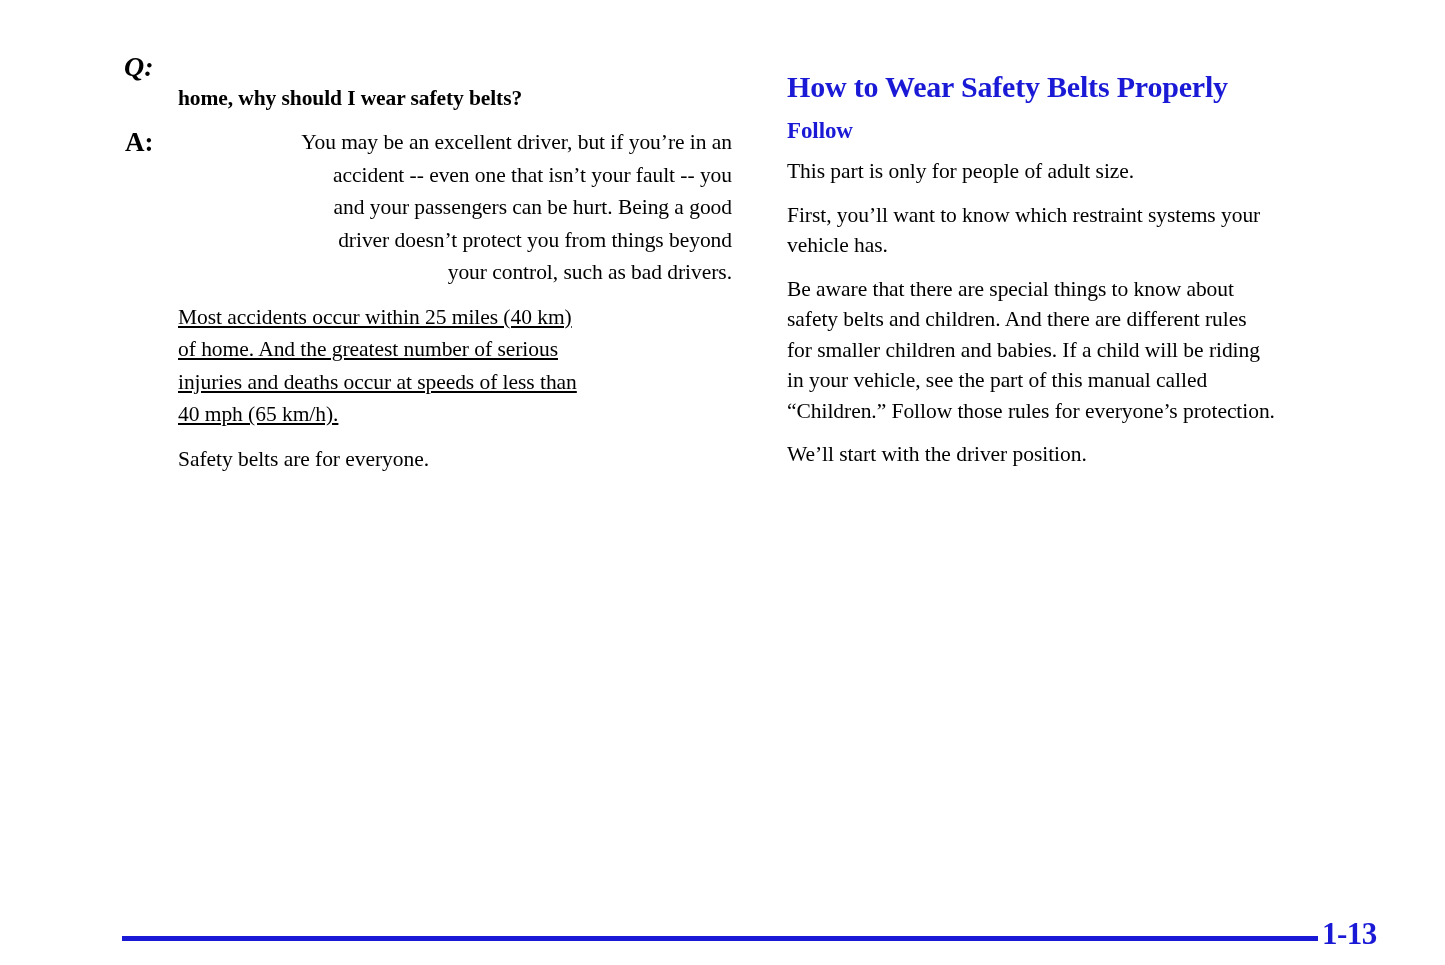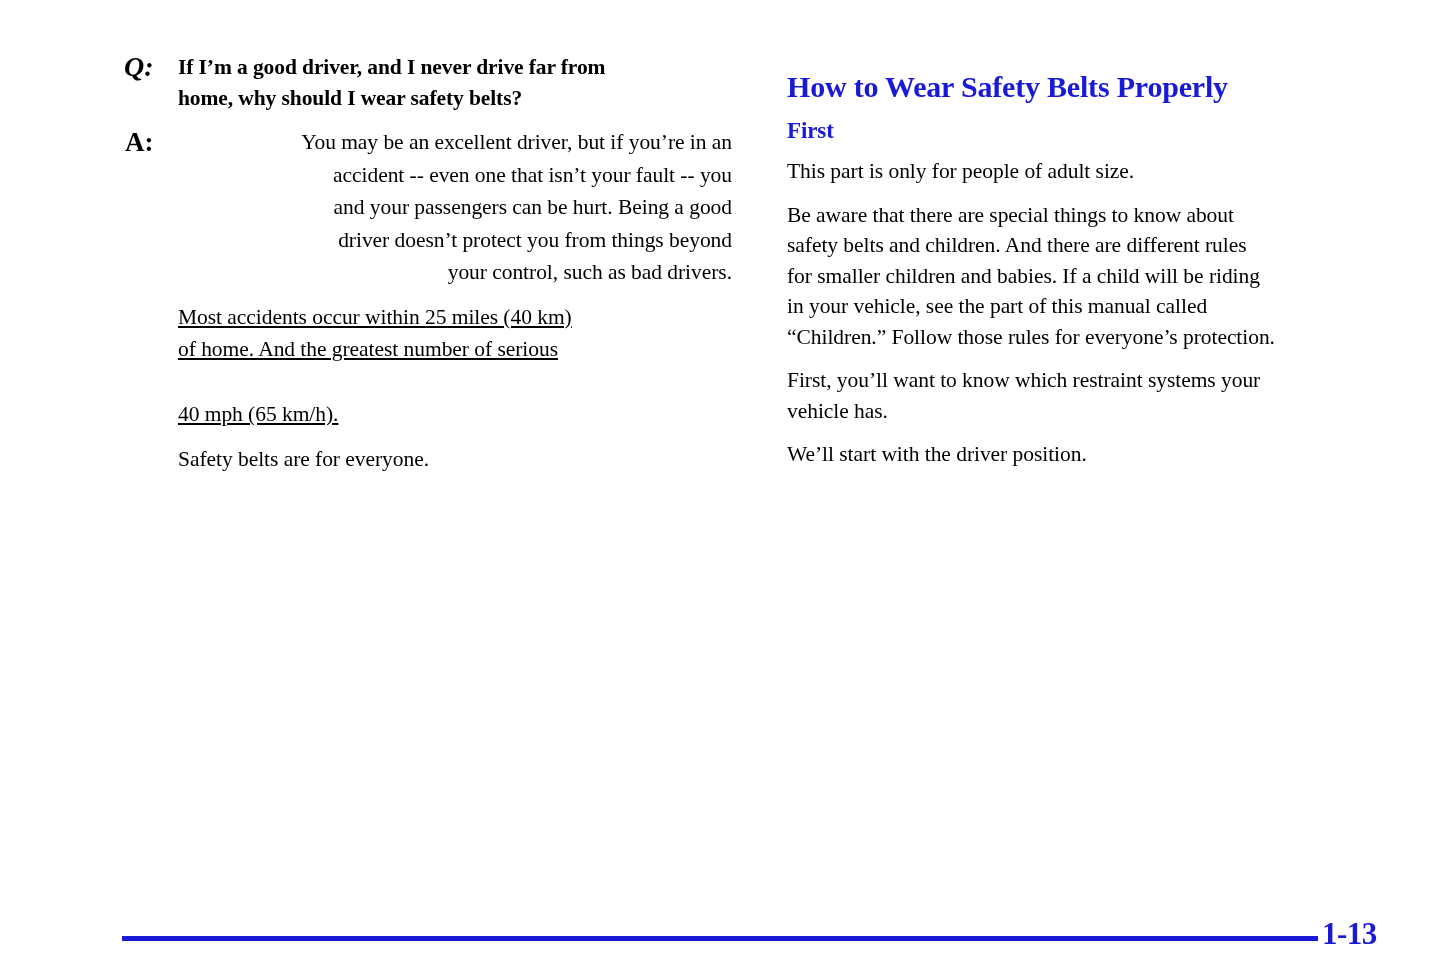--- a/index.html
+++ b/index.html
@@ -151,45 +151,45 @@
 </style>
 </head>
 <body>
 
 <div class="page">
 
   <div class="col-left">
 
     <div class="qa-block">
       <span class="qa-marker q">Q:</span>
-      <div class="q-text"><span>If I’m a good driver, and I never drive far from</span><br><span>home, why should I wear safety belts?</span></div>
+      <div class="q-text"><br><span>home, why should I wear safety belts?</span></div>
     </div>
 
     <div class="qa-block">
       <span class="qa-marker a">A:</span>
       <div class="a-text"><span>You may be an excellent driver, but if you’re in an</span><br><span>accident -- even one that isn’t your fault -- you</span><br><span>and your passengers can be hurt. Being a good</span><br><span>driver doesn’t protect you from things beyond</span><br><span>your control, such as bad drivers.</span></div>
     </div>
 
-    <p class="body-para tight"><span>Most accidents occur within 25 miles (40 km)</span><br><span>of home. And the greatest number of serious</span><br><br><span>40 mph (65 km/h).</span></p>
+    <p class="body-para tight"><span>Most accidents occur within 25 miles (40 km)</span><br><span>of home. And the greatest number of serious</span><br><span>injuries and deaths occur at speeds of less than</span><br><span>40 mph (65 km/h).</span></p>
 
     <p class="body-para"><span>Safety belts are for everyone.</span></p>
 
   </div>
 
   <div class="col-right">
 
     <h1 class="h1-blue">How to Wear Safety Belts Properly</h1>
 
-    <h2 class="h2-blue">First</h2>
+    <h2 class="h2-blue">Follow</h2>
 
     <p class="r-para"><span>This part is only for people of adult size.</span></p>
 
+    <p class="r-para"><span>First, you’ll want to know which restraint systems your</span><br><span>vehicle has.</span></p>
+
     <p class="r-para"><span>Be aware that there are special things to know about</span><br><span>safety belts and children. And there are different rules</span><br><span>for smaller children and babies. If a child will be riding</span><br><span>in your vehicle, see the part of this manual called</span><br><span>“Children.” Follow those rules for everyone’s protection.</span></p>
-
-    <p class="r-para"><span>First, you’ll want to know which restraint systems your</span><br><span>vehicle has.</span></p>
 
     <p class="r-para"><span>We’ll start with the driver position.</span></p>
 
   </div>
 
   <div class="footer">
     <div class="footer-rule"></div>
     <div class="page-number">1-13</div>
   </div>
 

